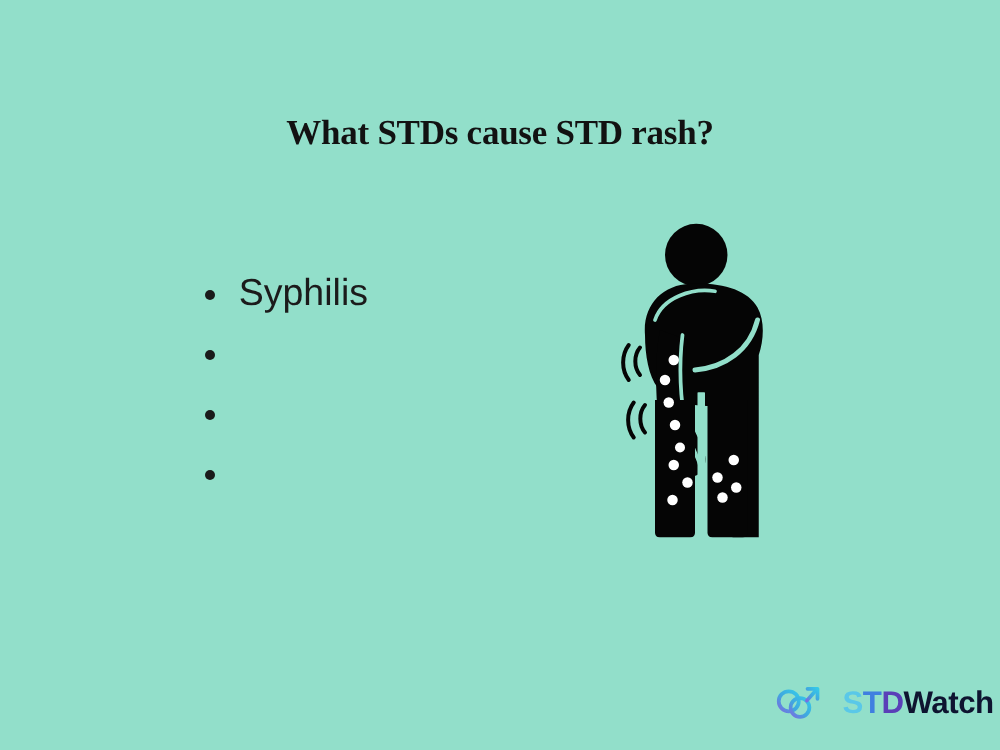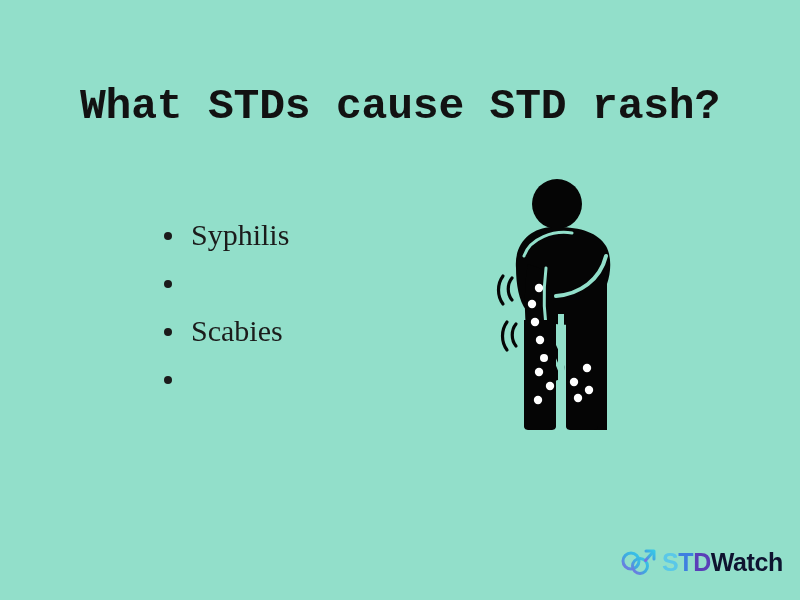--- a/index.html
+++ b/index.html
@@ -20,43 +20,43 @@
     overflow: hidden;
   }
 
   
   #title {
     position: absolute;
     left: 0;
     top: 86px;
     width: 800px;
     text-align: center;
-    font-family: Liberation Mono, monospace;
-    font-size: 43px;
+    font-family: Liberation Serif, serif;
+    font-size: 28px;
     font-weight: bold;
     letter-spacing: -0.2px;
     color: #121212;
     line-height: 42px;
     white-space: nowrap;
   }
 
   
   #bullet-list {
     position: absolute;
     left: 160px;
     top: 216px;
     margin: 0;
     padding: 0;
     list-style: none;
   }
   #bullet-list li {
     position: relative;
     height: 48px;
     padding-left: 31px;
-    font-family: Liberation Serif, serif;
+    font-family: Liberation Sans, sans-serif;
     font-size: 30px;
     font-weight: 400;
     color: #1b1b1b;
     line-height: 38px;
     white-space: nowrap;
   }
   #bullet-list li .bullet-dot {
     position: absolute;
     left: 4px;
     top: 16px;
@@ -100,20 +100,21 @@
     width: 40px;
     height: 34px;
   }
   #logo-text {
     font-family: "Liberation Sans", sans-serif;
     font-size: 25px;
     font-weight: bold;
     letter-spacing: -0.4px;
     line-height: 28px;
     white-space: nowrap;
+    margin-left: 12px;
   }
   #logo-text .lg-s { color: #5ac8e8; }
   #logo-text .lg-t { color: #3f7fe0; }
   #logo-text .lg-d { color: #5a3fb8; }
   #logo-text .lg-watch { color: #0e1430; }
 </style>
 </head>
 <body>
 
 <div id="slide" style="background: rgb(146, 223, 202);">
@@ -123,21 +124,20 @@
   <ul id="bullet-list">
     <li>
       <span class="bullet-dot"></span>
       <span>Syphilis</span>
     </li>
     <li>
       <span class="bullet-dot"></span>
     </li>
     <li>
       <span class="bullet-dot"></span>
-      <span>Scabies</span>
     </li>
     <li>
       <span class="bullet-dot"></span>
     </li>
   </ul>
 
   <div id="illustration">
     <svg viewBox="0 0 132 258" xmlns="http://www.w3.org/2000/svg" aria-hidden="true">
       <g>
 

